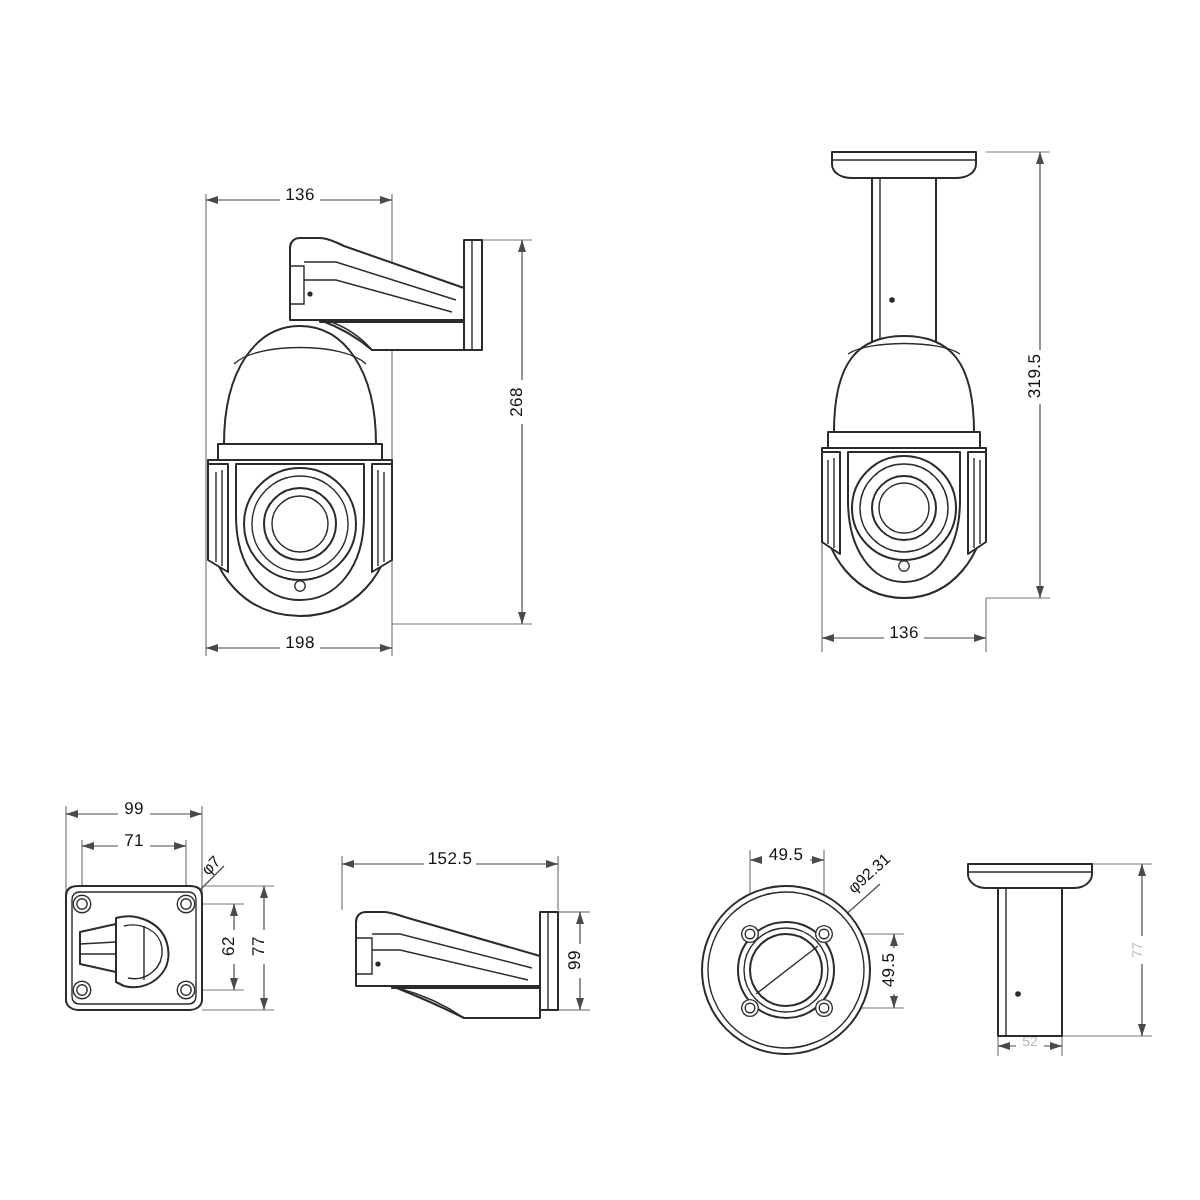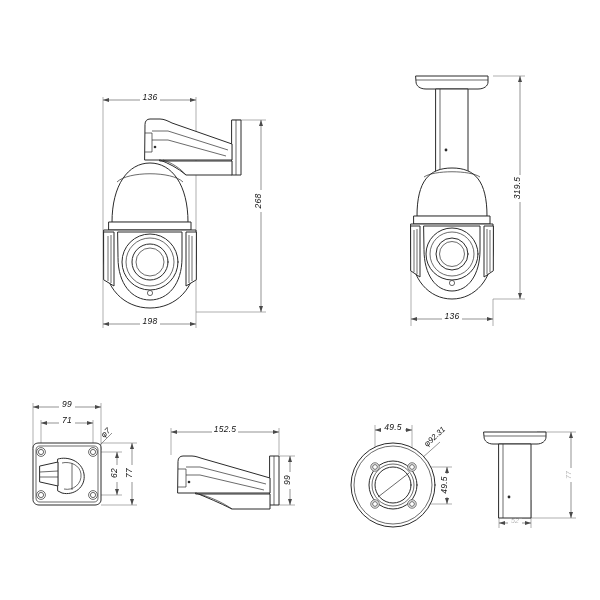--- a/index.html
+++ b/index.html
@@ -5,21 +5,21 @@
 <style>
   html,body{margin:0;padding:0;background:#ffffff;}
   body{
     width:600px;height:600px;
     font-family:"Liberation Sans", sans-serif;
     color:#1a1a1a;
     overflow:hidden;
     position:relative;
   }
   #drawing-canvas{
-    position:absolute;left:0;top:0;width:600px;height:600px;font-style:italic;
+    position:absolute;left:0;top:0;width:600px;height:600px;
   }
   svg{display:block;}
   .ln{stroke:#2b2b2b;fill:none;stroke-width:1;
       stroke-linecap:round;stroke-linejoin:round;}
   .ln-thin{stroke:#2b2b2b;fill:none;stroke-width:0.7;}
   .dim{stroke:#4a4a4a;fill:none;stroke-width:0.6;}
   .ext{stroke:#7a7a7a;fill:none;stroke-width:0.6;}
   .fillw{fill:#ffffff;}
   .dot{fill:#2b2b2b;stroke:none;}
   .dimtxt{

